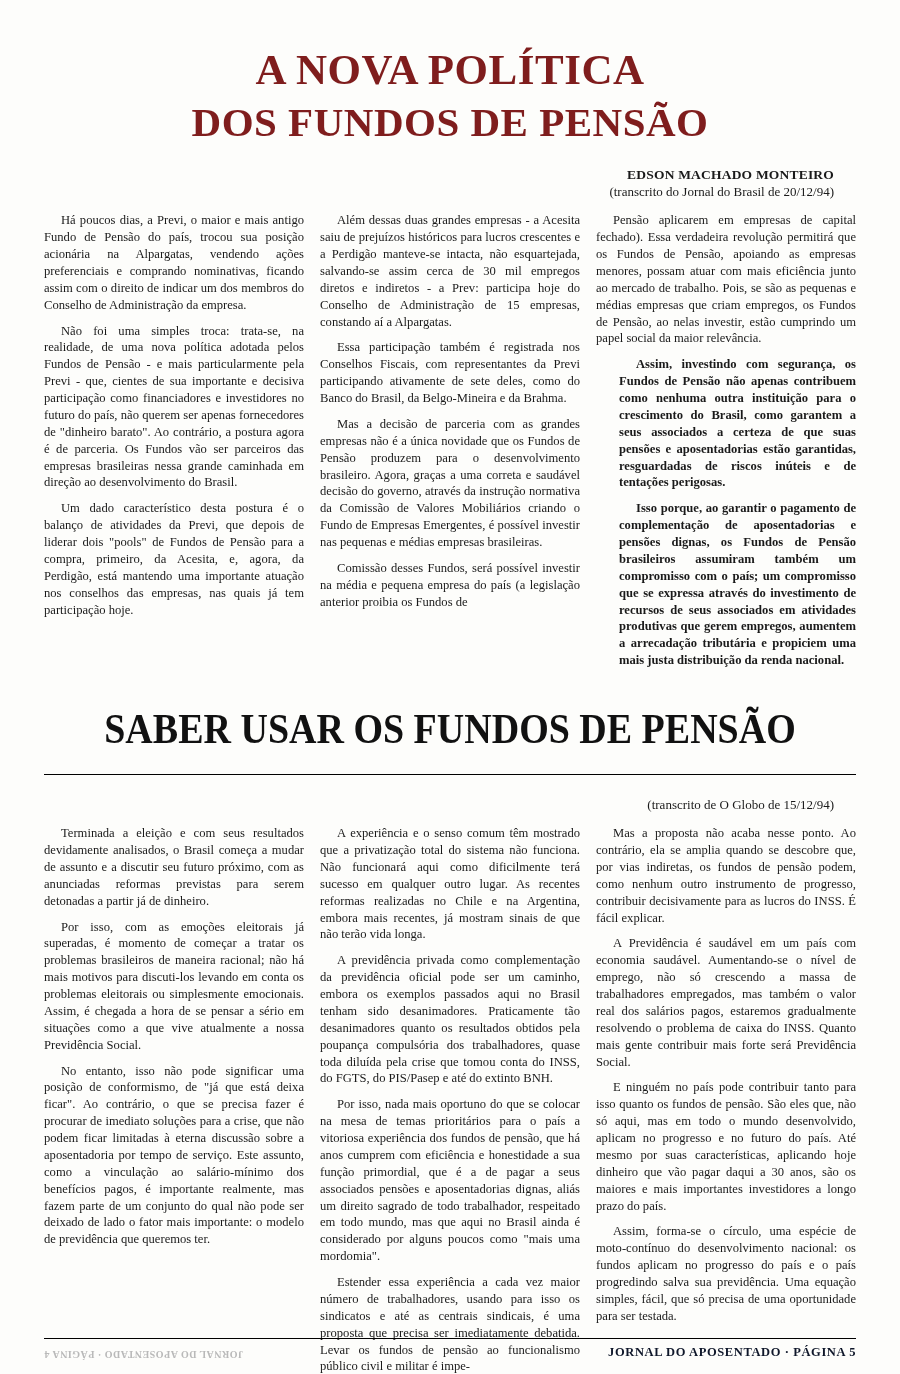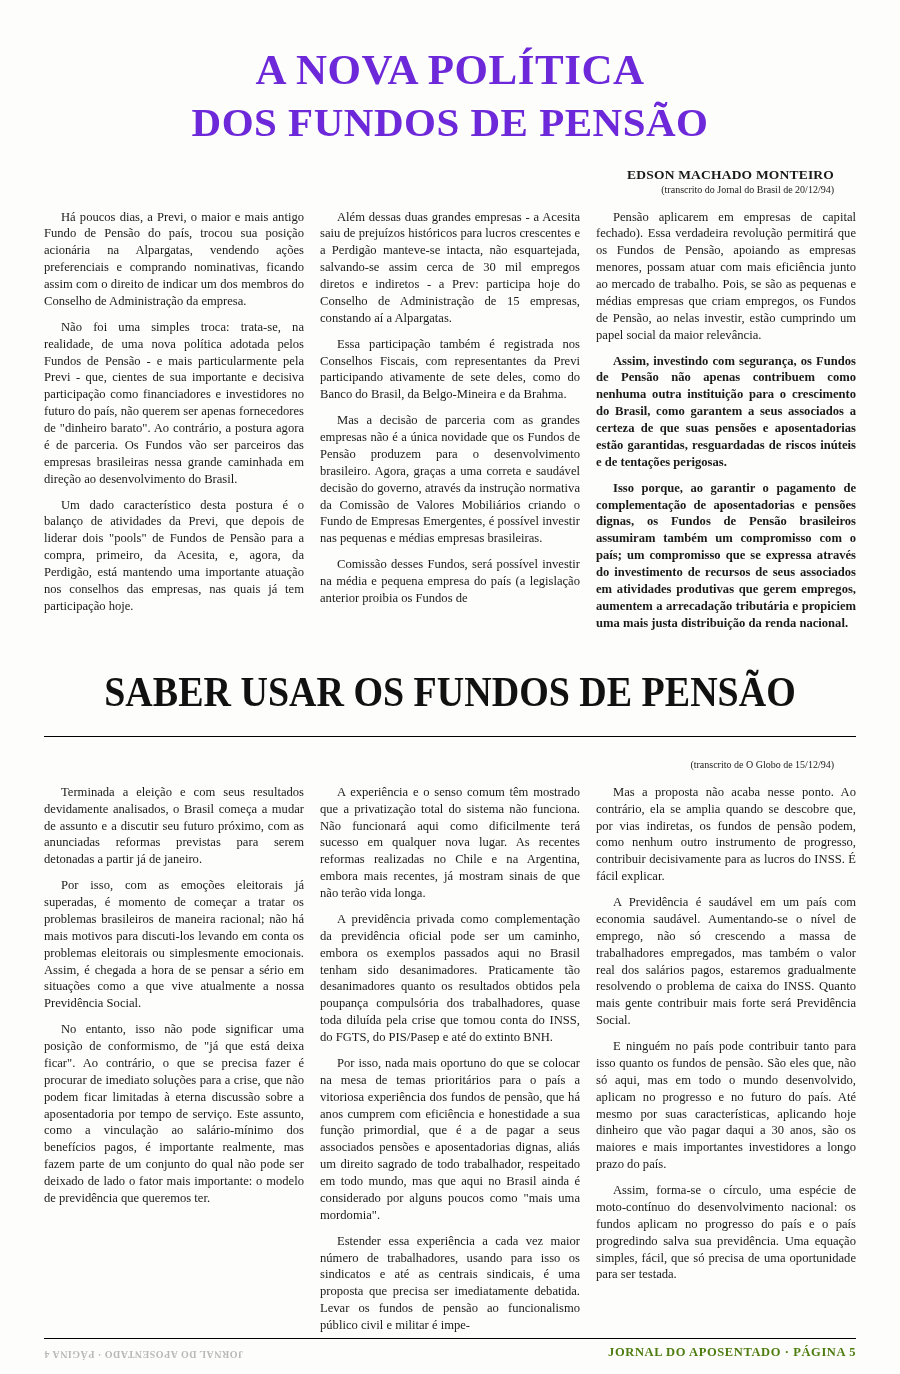--- a/index.html
+++ b/index.html
@@ -24,21 +24,21 @@
     background: #fdfdfb;
   }
 
   
   .headline-1 {
     text-align: center;
     font-family: "Liberation Serif", serif;
     font-weight: bold;
     letter-spacing: 0.5px;
     line-height: 1.06;
-    color: #6d28d9;
+    color: #7f1d1d;
   }
   .headline-1 .l1 {
     display: block;
     font-size: 43px;
     margin-top: 6px;
   }
   .headline-1 .l2 {
     display: block;
     font-size: 41px;
     margin-top: 8px;
@@ -49,21 +49,21 @@
     margin-top: 22px;
     margin-right: 22px;
     line-height: 1.28;
   }
   .byline-name {
     font-size: 13.5px;
     font-weight: bold;
     letter-spacing: 0.2px;
   }
   .byline-sub {
-    font-size: 10px;
+    font-size: 13px;
   }
 
   
   .cols {
     display: flex;
     gap: 16px;
     margin-top: 12px;
   }
   .col {
     flex: 1 1 0;
@@ -72,20 +72,21 @@
     text-align: justify;
     -webkit-hyphens: auto;
     hyphens: auto;
   }
   .col p {
     margin: 0 0 9px 0;
     text-indent: 17px;
   }
   .col p.b {
     font-weight: bold;
+    margin-left: 23px;
   }
   .col p.noindent {
     text-indent: 0;
   }
 
   
   .headline-2 {
     text-align: center;
     font-weight: bold;
     font-size: 38px;
@@ -116,21 +117,21 @@
     font-weight: bold;
     letter-spacing: 0.6px;
   }
   .footer .left {
     color: #b9b9b9;
     transform: rotate(180deg);
     font-size: 10px;
     letter-spacing: 0.5px;
   }
   .footer .right {
-    color: #4d7c0f;
+    color: #0f172a;
   }
 </style>
 </head>
 <body>
 
 <div class="page">
 
   <div>
 
     <h1 class="headline-1">
@@ -168,26 +169,26 @@
     <h1 class="headline-2">SABER USAR OS FUNDOS DE PENSÃO</h1>
 
     <div class="rule-top"></div>
 
     <div class="byline-block">
       <div class="byline-sub">(transcrito de O Globo de 15/12/94)</div>
     </div>
 
     <div class="cols">
       <div class="col">
-        <p>Terminada a eleição e com seus resultados devidamente analisados, o Brasil começa a mudar de assunto e a discutir seu futuro próximo, com as anunciadas reformas previstas para serem detonadas a partir já de janeiro.</p>
+        <p>Terminada a eleição e com seus resultados devidamente analisados, o Brasil começa a mudar de assunto e a discutir seu futuro próximo, com as anunciadas reformas previstas para serem detonadas a partir já de dinheiro.</p>
         <p>Por isso, com as emoções eleitorais já superadas, é momento de começar a tratar os problemas brasileiros de maneira racional; não há mais motivos para discuti-los levando em conta os problemas eleitorais ou simplesmente emocionais. Assim, é chegada a hora de se pensar a sério em situações como a que vive atualmente a nossa Previdência Social.</p>
         <p>No entanto, isso não pode significar uma posição de conformismo, de "já que está deixa ficar". Ao contrário, o que se precisa fazer é procurar de imediato soluções para a crise, que não podem ficar limitadas à eterna discussão sobre a aposentadoria por tempo de serviço. Este assunto, como a vinculação ao salário-mínimo dos benefícios pagos, é importante realmente, mas fazem parte de um conjunto do qual não pode ser deixado de lado o fator mais importante: o modelo de previdência que queremos ter.</p>
       </div>
       <div class="col">
-        <p>A experiência e o senso comum têm mostrado que a privatização total do sistema não funciona. Não funcionará aqui como dificilmente terá sucesso em qualquer nova lugar. As recentes reformas realizadas no Chile e na Argentina, embora mais recentes, já mostram sinais de que não terão vida longa.</p>
+        <p>A experiência e o senso comum têm mostrado que a privatização total do sistema não funciona. Não funcionará aqui como dificilmente terá sucesso em qualquer outro lugar. As recentes reformas realizadas no Chile e na Argentina, embora mais recentes, já mostram sinais de que não terão vida longa.</p>
         <p>A previdência privada como complementação da previdência oficial pode ser um caminho, embora os exemplos passados aqui no Brasil tenham sido desanimadores. Praticamente tão desanimadores quanto os resultados obtidos pela poupança compulsória dos trabalhadores, quase toda diluída pela crise que tomou conta do INSS, do FGTS, do PIS/Pasep e até do extinto BNH.</p>
         <p>Por isso, nada mais oportuno do que se colocar na mesa de temas prioritários para o país a vitoriosa experiência dos fundos de pensão, que há anos cumprem com eficiência e honestidade a sua função primordial, que é a de pagar a seus associados pensões e aposentadorias dignas, aliás um direito sagrado de todo trabalhador, respeitado em todo mundo, mas que aqui no Brasil ainda é considerado por alguns poucos como "mais uma mordomia".</p>
         <p>Estender essa experiência a cada vez maior número de trabalhadores, usando para isso os sindicatos e até as centrais sindicais, é uma proposta que precisa ser imediatamente debatida. Levar os fundos de pensão ao funcionalismo público civil e militar é impe-</p>
       </div>
       <div class="col">
         <p>Mas a proposta não acaba nesse ponto. Ao contrário, ela se amplia quando se descobre que, por vias indiretas, os fundos de pensão podem, como nenhum outro instrumento de progresso, contribuir decisivamente para as lucros do INSS. É fácil explicar.</p>
         <p>A Previdência é saudável em um país com economia saudável. Aumentando-se o nível de emprego, não só crescendo a massa de trabalhadores empregados, mas também o valor real dos salários pagos, estaremos gradualmente resolvendo o problema de caixa do INSS. Quanto mais gente contribuir mais forte será Previdência Social.</p>
         <p>E ninguém no país pode contribuir tanto para isso quanto os fundos de pensão. São eles que, não só aqui, mas em todo o mundo desenvolvido, aplicam no progresso e no futuro do país. Até mesmo por suas características, aplicando hoje dinheiro que vão pagar daqui a 30 anos, são os maiores e mais importantes investidores a longo prazo do país.</p>
         <p>Assim, forma-se o círculo, uma espécie de moto-contínuo do desenvolvimento nacional: os fundos aplicam no progresso do país e o país progredindo salva sua previdência. Uma equação simples, fácil, que só precisa de uma oportunidade para ser testada.</p>
       </div>

